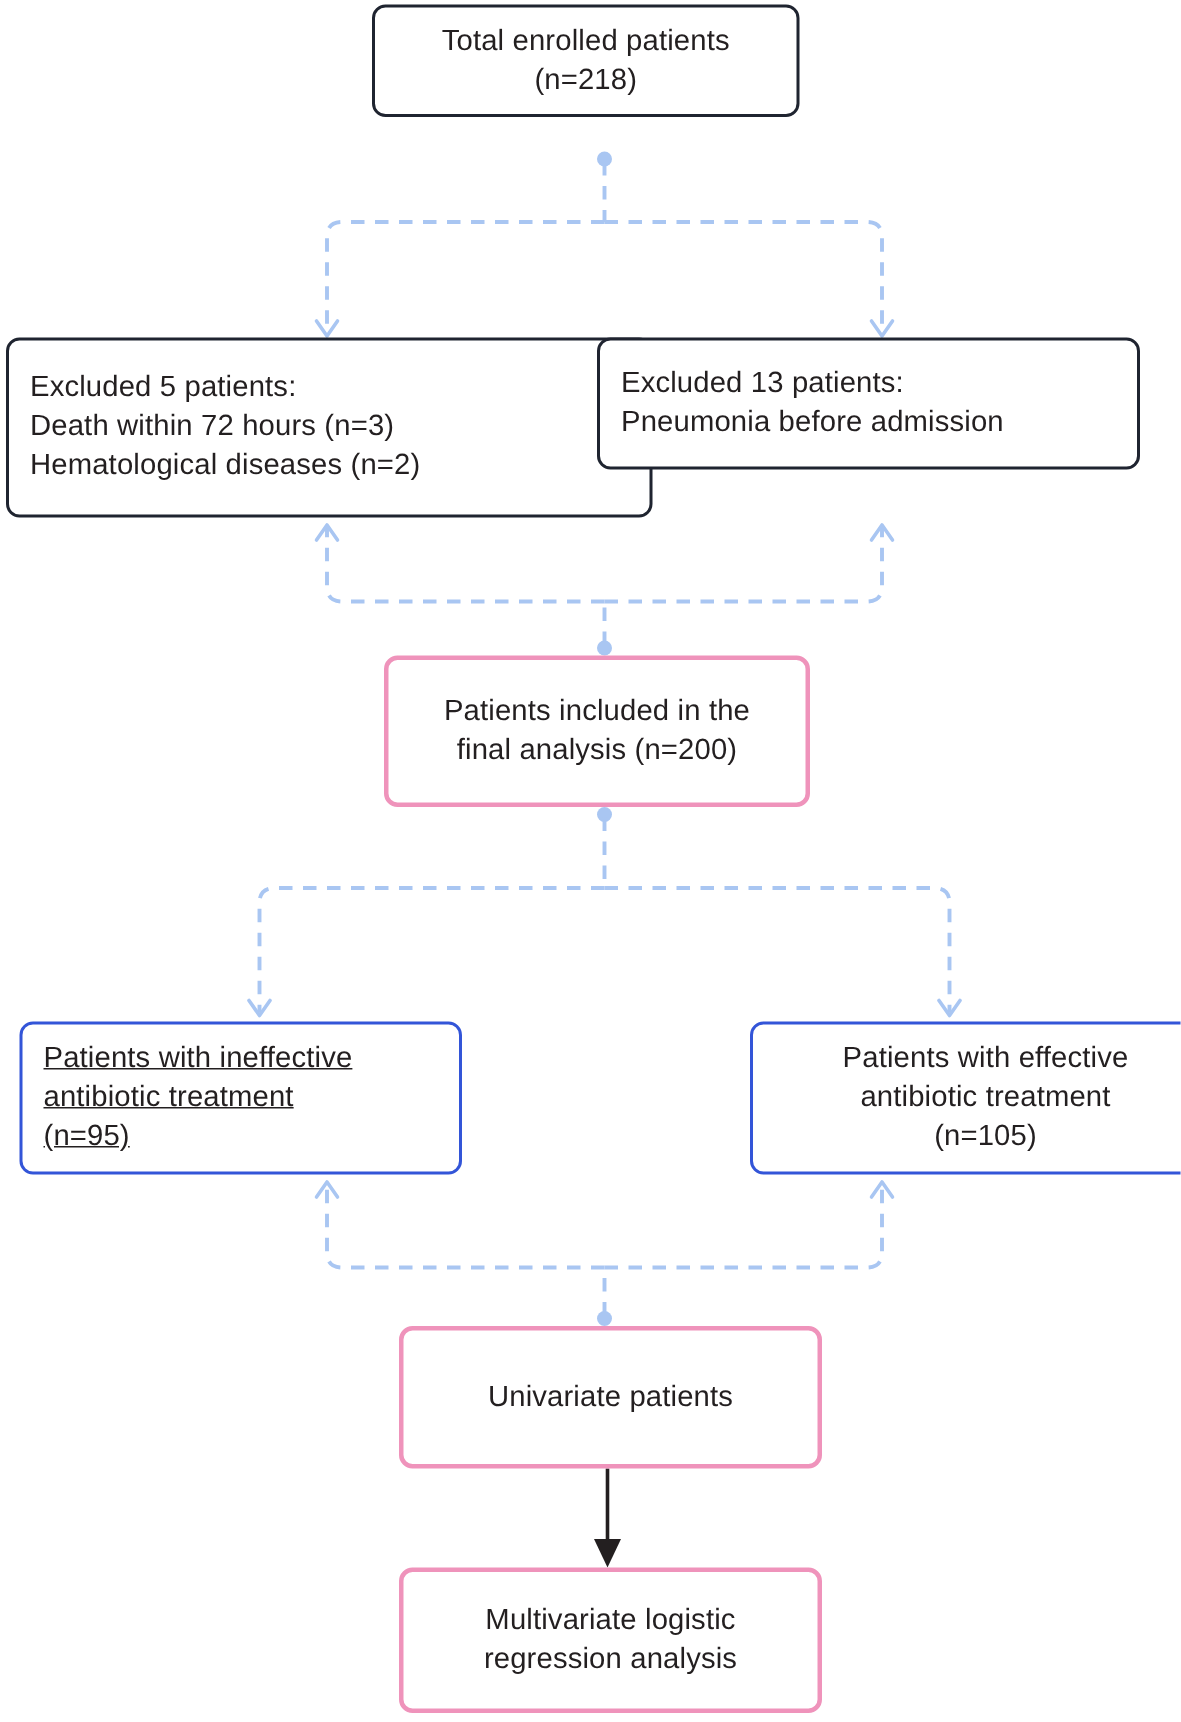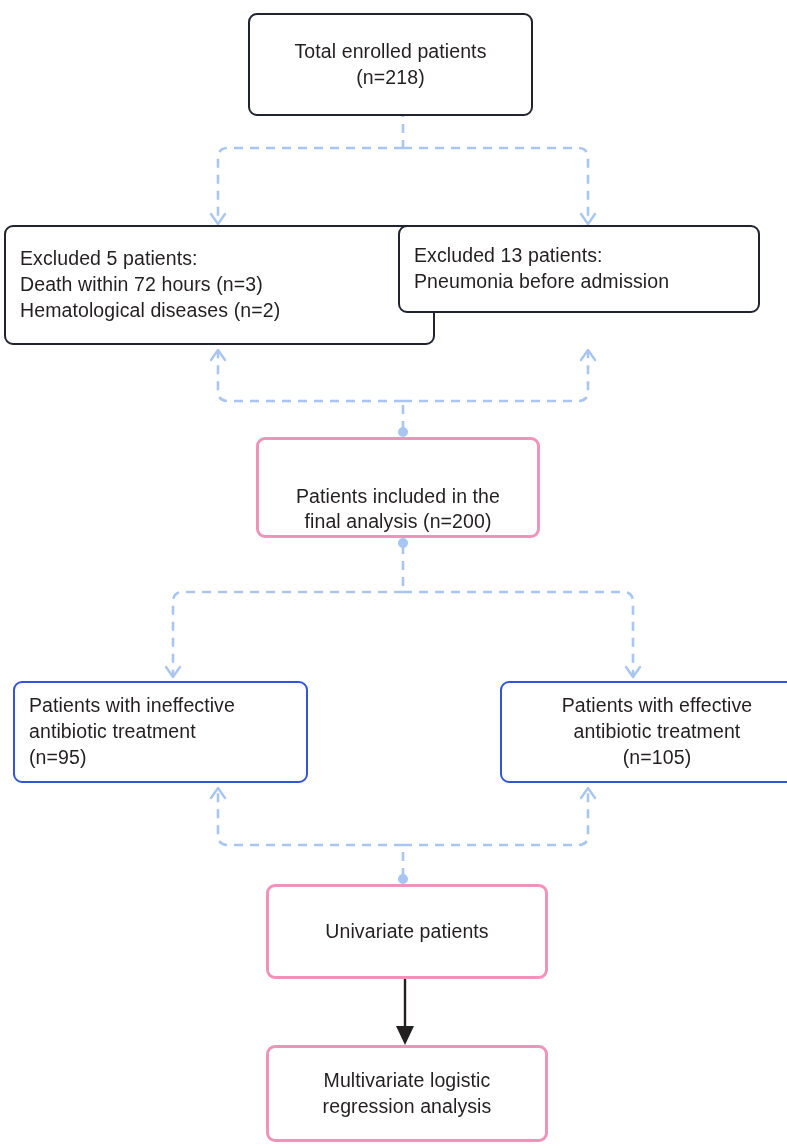--- a/index.html
+++ b/index.html
@@ -116,42 +116,42 @@
       <path class="dash-head" d="M211 798 L218 788 L225 798"></path>
       <path class="dash-head" d="M581 798 L588 788 L595 798"></path>
     </g>
 
     <g>
       <path class="solid-line" d="M405 979 L405 1030"></path>
       <path class="solid-head" d="M396 1026 L414 1026 L405 1045 Z"></path>
     </g>
   </svg>
 
-  <div class="node dark align-center" style="left:248px; top:3px; width:285px; height:103px;margin-top:10px;">
+  <div class="node dark align-center" style="left:248px; top:3px; width:285px; height:75px;">
     <div class="node-text">Total enrolled patients
 (n=218)</div>
   </div>
 
   <div class="node dark align-left" style="left:4px; top:225px; width:431px; height:120px;">
     <div class="node-text">Excluded 5 patients:
 Death within 72 hours (n=3)
 Hematological diseases (n=2)</div>
   </div>
 
   <div class="node dark align-left" style="left:398px; top:225px; width:362px; height:88px;">
     <div class="node-text">Excluded 13 patients:
 Pneumonia before admission</div>
   </div>
 
-  <div class="node pink align-center" style="left:256px; top:437px; width:284px; height:101px;align-items:flex-end;">
+  <div class="node pink align-center" style="left:256px; top:437px; width:284px; height:101px;">
     <div class="node-text">Patients included in the
 final analysis (n=200)</div>
   </div>
 
-  <div class="node blue align-left" style="left:13px; top:681px; width:295px; height:102px;">
+  <div class="node blue align-left" style="left:13px; top:681px; width:295px; height:102px;text-decoration:underline;">
     <div class="node-text">Patients with ineffective
 antibiotic treatment
 (n=95)</div>
   </div>
 
   <div class="node blue align-center" style="left:500px; top:681px; width:314px; height:102px;">
     <div class="node-text">Patients with effective
 antibiotic treatment
 (n=105)</div>
   </div>

